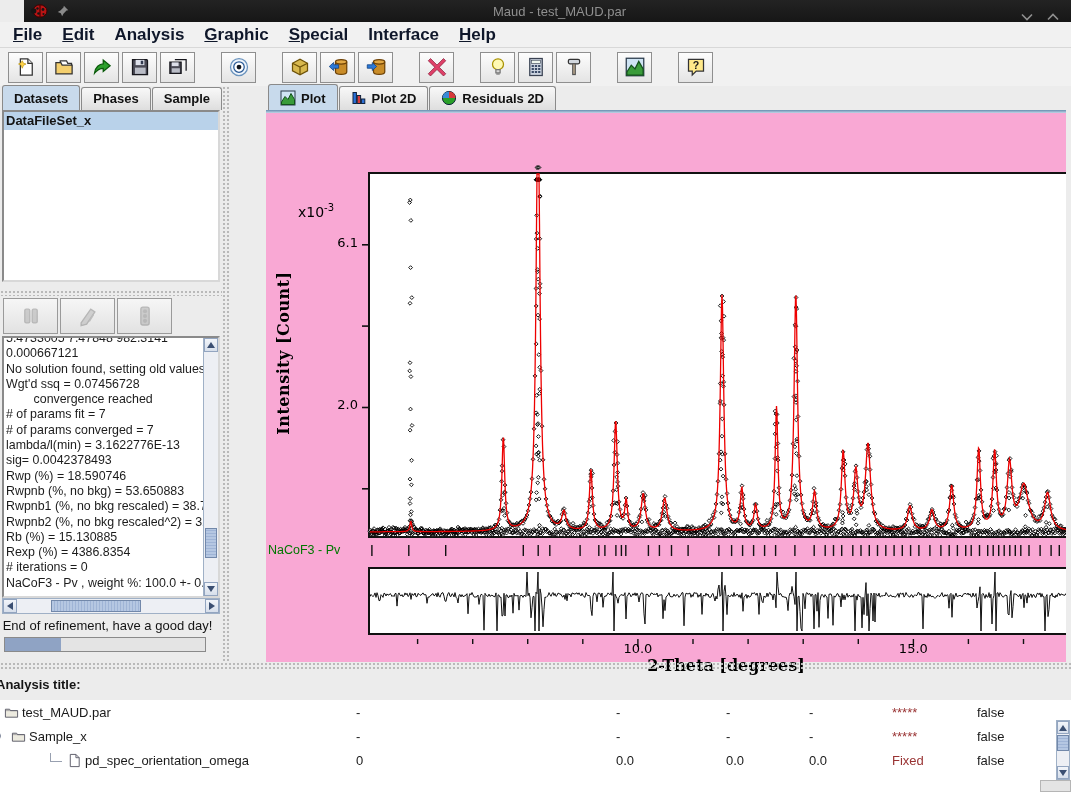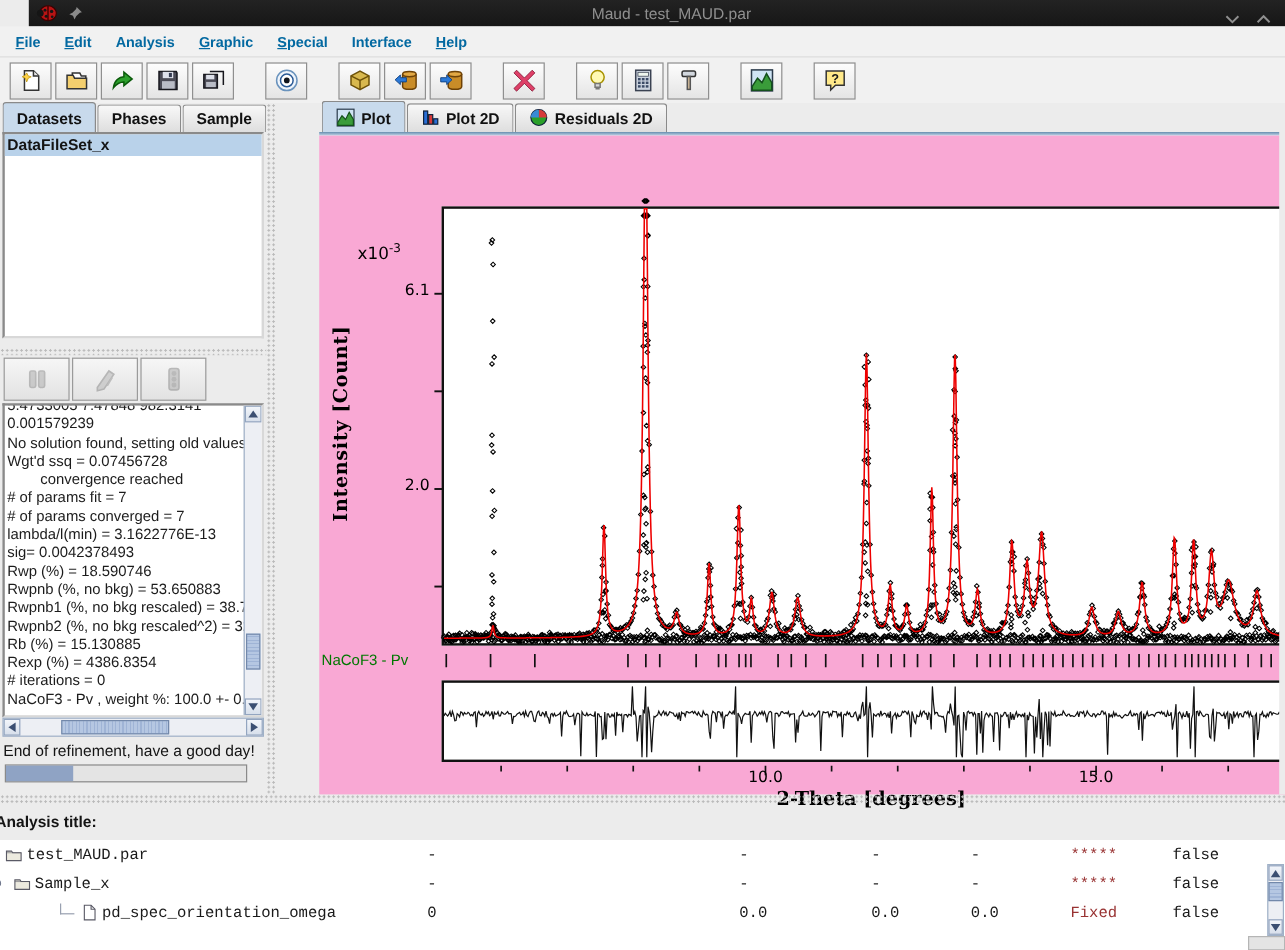--- a/index.html
+++ b/index.html
@@ -13,21 +13,21 @@
   #titlebar .title { position:absolute; left:0; right:0; text-align:center; color:#8f8f8f; font-size:13px; }
   .tb-left { display:flex; gap:8px; align-items:center; z-index:2; }
   .winctl { position:absolute; right:6px; display:flex; gap:14px; align-items:center; z-index:2; }
   .chev { width:12px; height:8px; }
   .closebtn { width:16px; height:16px; border-radius:50%; background:#a9aeb4; display:flex; align-items:center; justify-content:center;
               color:#e8e8e8; font-size:11px; line-height:1; }
 
   
   #menubar { left:0; top:22px; width:1071px; height:26px; background:#f1f1f1; border-bottom:1px solid #d8d8d8;
              display:flex; align-items:center; gap:2px; padding:0 4px; }
-  .menu-item { font-weight:bold; font-size:12px; padding:3px 9px; color:#0369a1; }
+  .menu-item { font-weight:bold; font-size:17px; padding:3px 9px; color:#0f172a; }
 
   
   #toolbar { left:0; top:48px; width:1071px; height:38px; background:#f1f1f1; display:flex; align-items:center; padding-left:8px; }
   .tb-group { display:flex; gap:3px; margin-right:26px; }
   .tb-btn { width:35px; height:31px; border:1px solid #8f8f8f; background:linear-gradient(#fdfdfd,#e4e4e4);
             display:flex; align-items:center; justify-content:center; }
   .tb-btn svg { width:20px; height:20px; }
 
   
   #leftpanel { left:0; top:86px; width:222px; height:576px; }
@@ -99,21 +99,21 @@
                background-image:radial-gradient(#b9b9b9 1px, transparent 1px); background-size:4px 4px; }
   #analysisrow { left:0; top:670px; width:1071px; height:30px; }
   #analysislabel { position:absolute; left:-4px; top:7px; font-weight:bold; font-size:13px; color:#141414; }
   #analysisinput { position:absolute; left:88px; top:3px; width:983px; height:23px; border:2px solid; font-size:13px;
                    border-color:#8a8a8a #d8d8d8 #d8d8d8 #8a8a8a; padding-left:4px; background:#fff; color:#111;
                    font-family:"Liberation Sans", sans-serif; }
   #tablearea { left:0; top:700px; width:1071px; height:92px; background:#fff; }
   #thead { display:flex; height:20px; border-top:1px solid #aaa; border-bottom:1px solid #aaa; background:#e9e9e9; }
   .th { font-weight:bold; font-size:13px; text-align:center; line-height:19px; border-right:1px solid #b5b5b5; color:#111; }
   .trow { display:flex; height:24px; align-items:center; background:#fff; }
-  .td { font-size:13px; color:#1a1a1a; padding-left:4px; display:flex; align-items:center; gap:3px; overflow:hidden; white-space:nowrap;font-family:Liberation Mono, monospace; }
+  .td { font-size:13px; color:#1a1a1a; padding-left:4px; display:flex; align-items:center; gap:3px; overflow:hidden; white-space:nowrap; }
   .td.status { color:#993333; }
   #tbl-vscroll { position:absolute; left:1056px; top:20px; width:14px; height:60px; background:#edeff4; border:1px solid #9fb0c6; }
   #tbl-strip { position:absolute; left:1040px; top:80px; width:31px; height:12px; background:#e4e4e4; border:1px solid #b5b5b5; }
   .treebranch { width:12px; height:12px; border-left:1px solid #98a0b0; border-bottom:1px solid #98a0b0; margin:-8px 2px 0 6px; }
 </style>
 </head>
 <body>
 
 <div class="abs" id="titlebar">
   <div class="tb-left">
@@ -304,21 +304,21 @@
             <rect x="5" y="1.5" width="6" height="13" rx="1.5" fill="#b0b0b0" stroke="#8a8a8a"></rect>
             <circle cx="8" cy="4.5" r="1.5" fill="#909090"></circle>
             <circle cx="8" cy="8" r="1.5" fill="#909090"></circle>
             <circle cx="8" cy="11.5" r="1.5" fill="#909090"></circle>
           </svg></span>
       </div>
     </div>
   <div id="lp-log">
     <div id="log-lines">
         <div class="log-line">5.4733005 7.47848 982.3141</div>
-        <div class="log-line">0.001579239</div>
+        <div class="log-line">0.000667121</div>
         <div class="log-line">No solution found, setting old values</div>
         <div class="log-line">Wgt'd ssq = 0.07456728</div>
         <div class="log-line">        convergence reached</div>
         <div class="log-line"># of params fit = 7</div>
         <div class="log-line"># of params converged = 7</div>
         <div class="log-line">lambda/l(min) = 3.1622776E-13</div>
         <div class="log-line">sig= 0.0042378493</div>
         <div class="log-line">Rwp (%) = 18.590746</div>
         <div class="log-line">Rwpnb (%, no bkg) = 53.650883</div>
         <div class="log-line">Rwpnb1 (%, no bkg rescaled) = 38.71</div>

